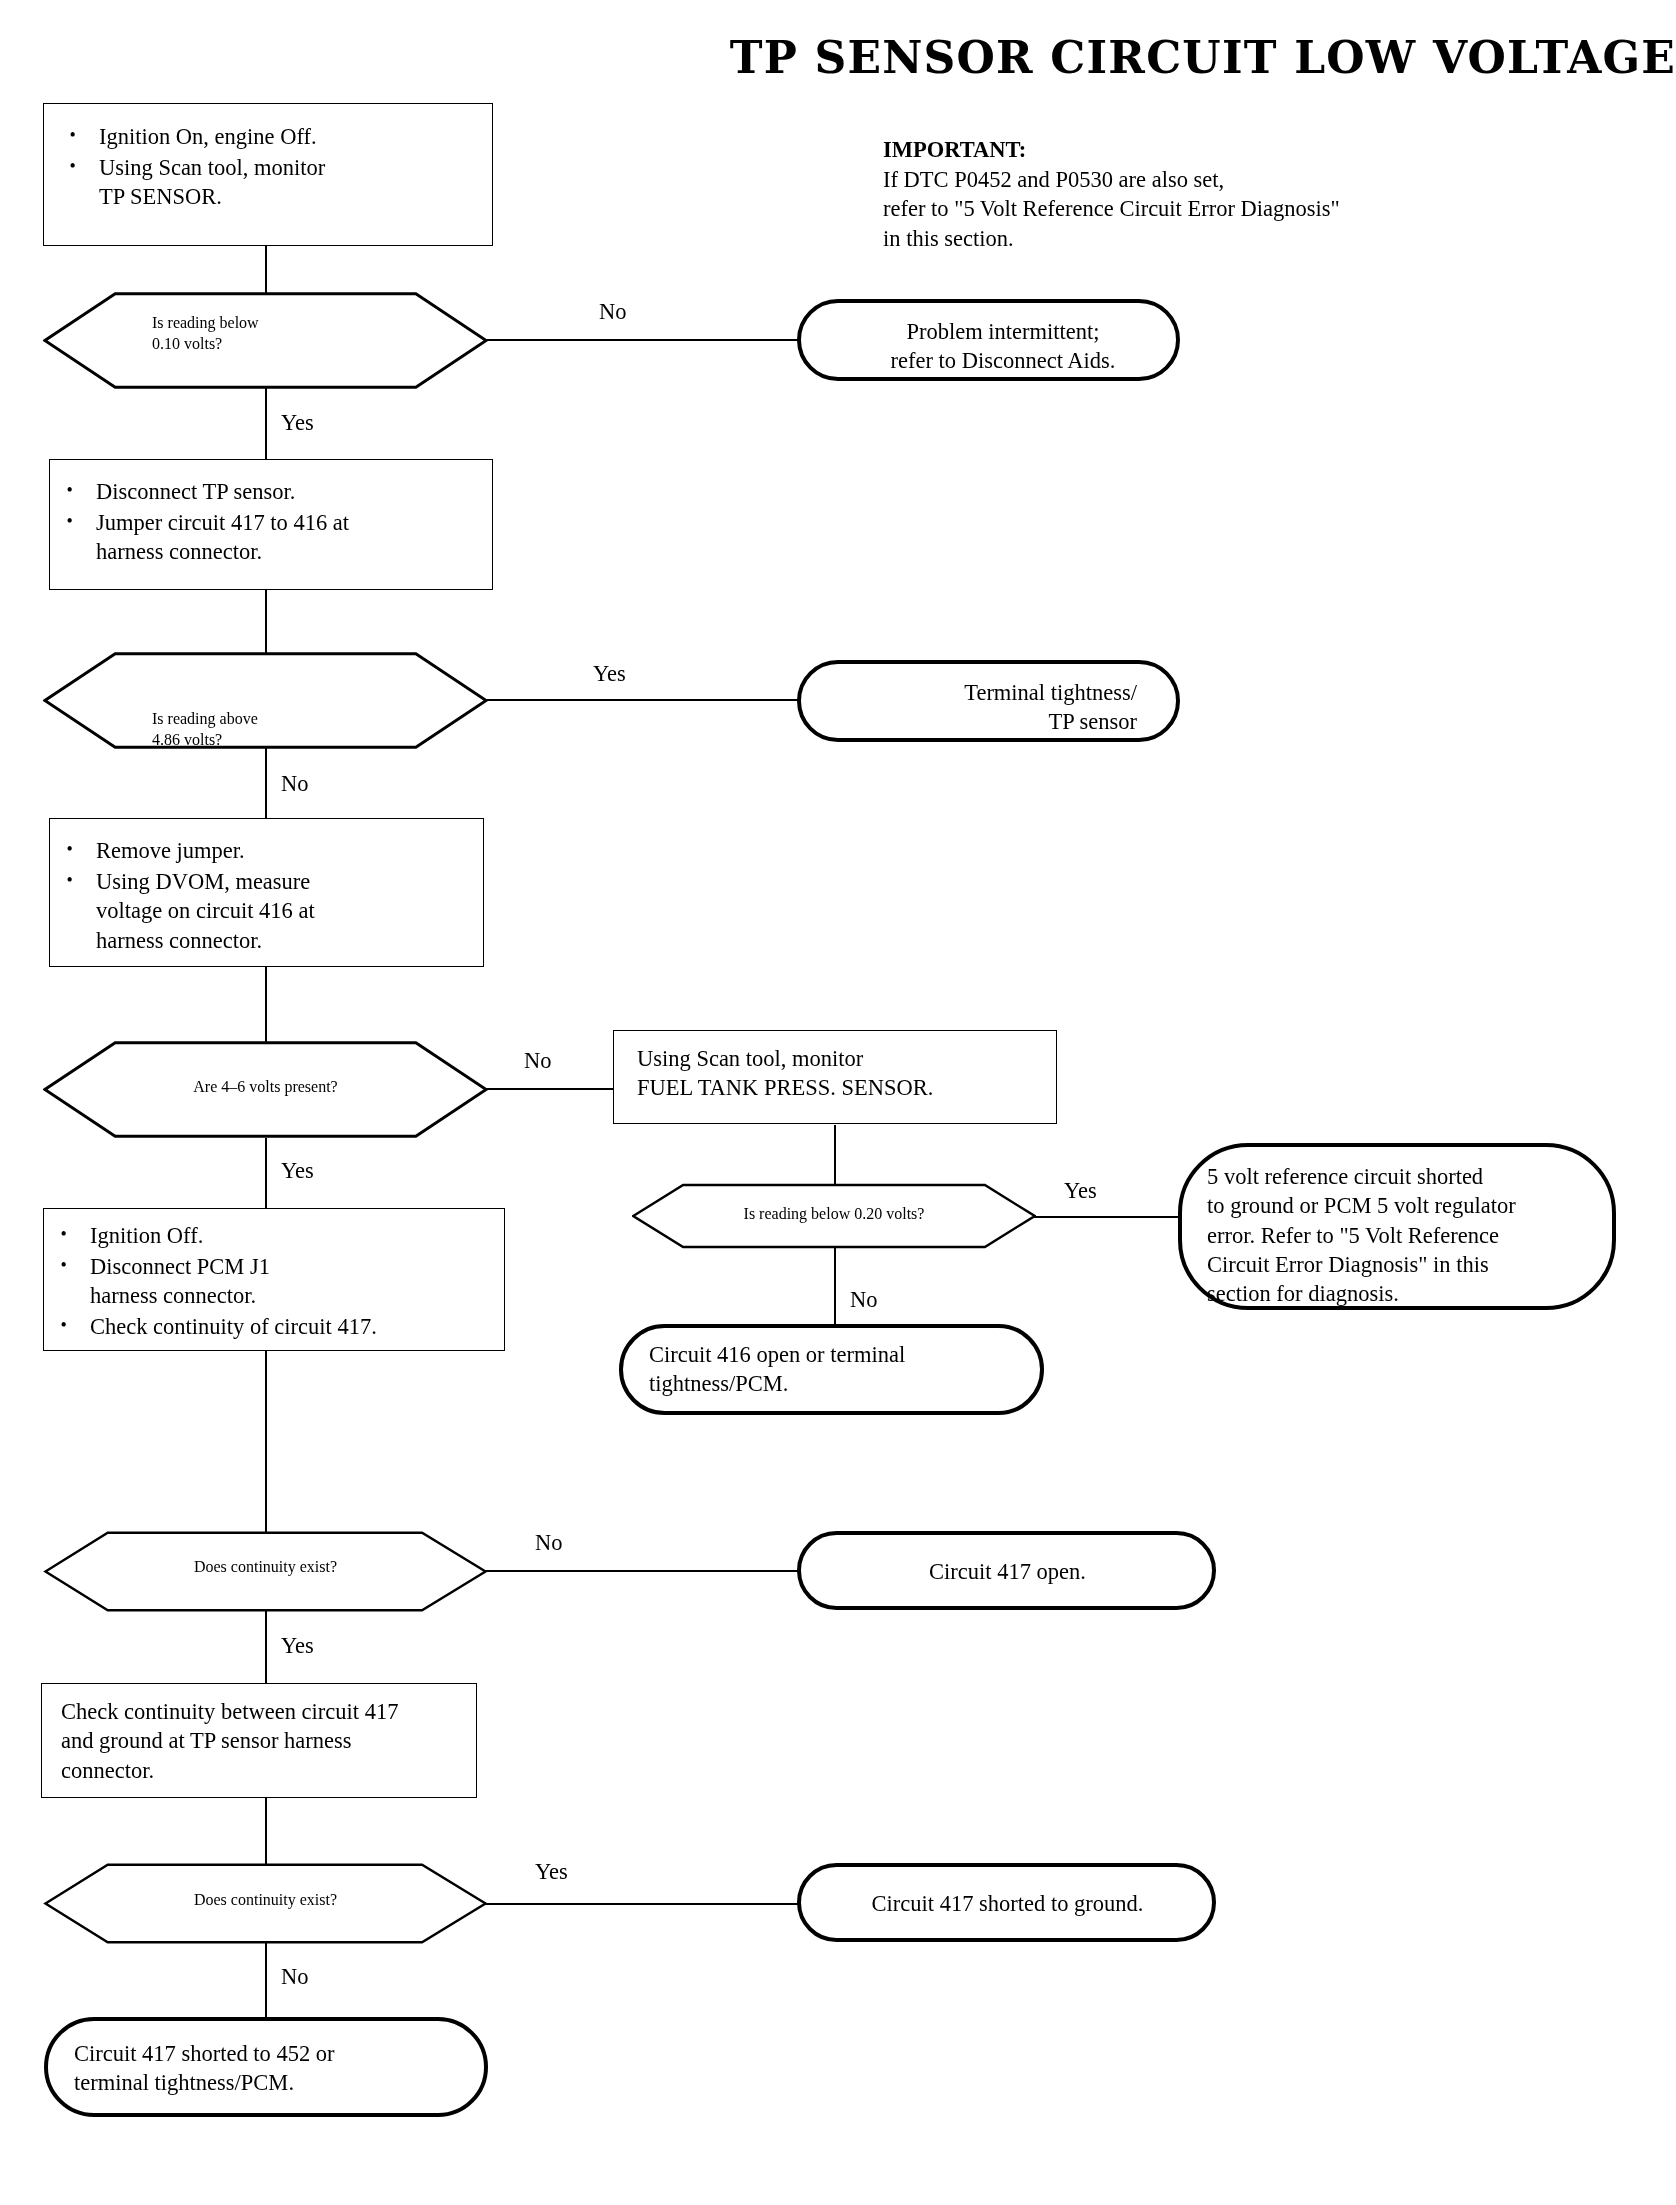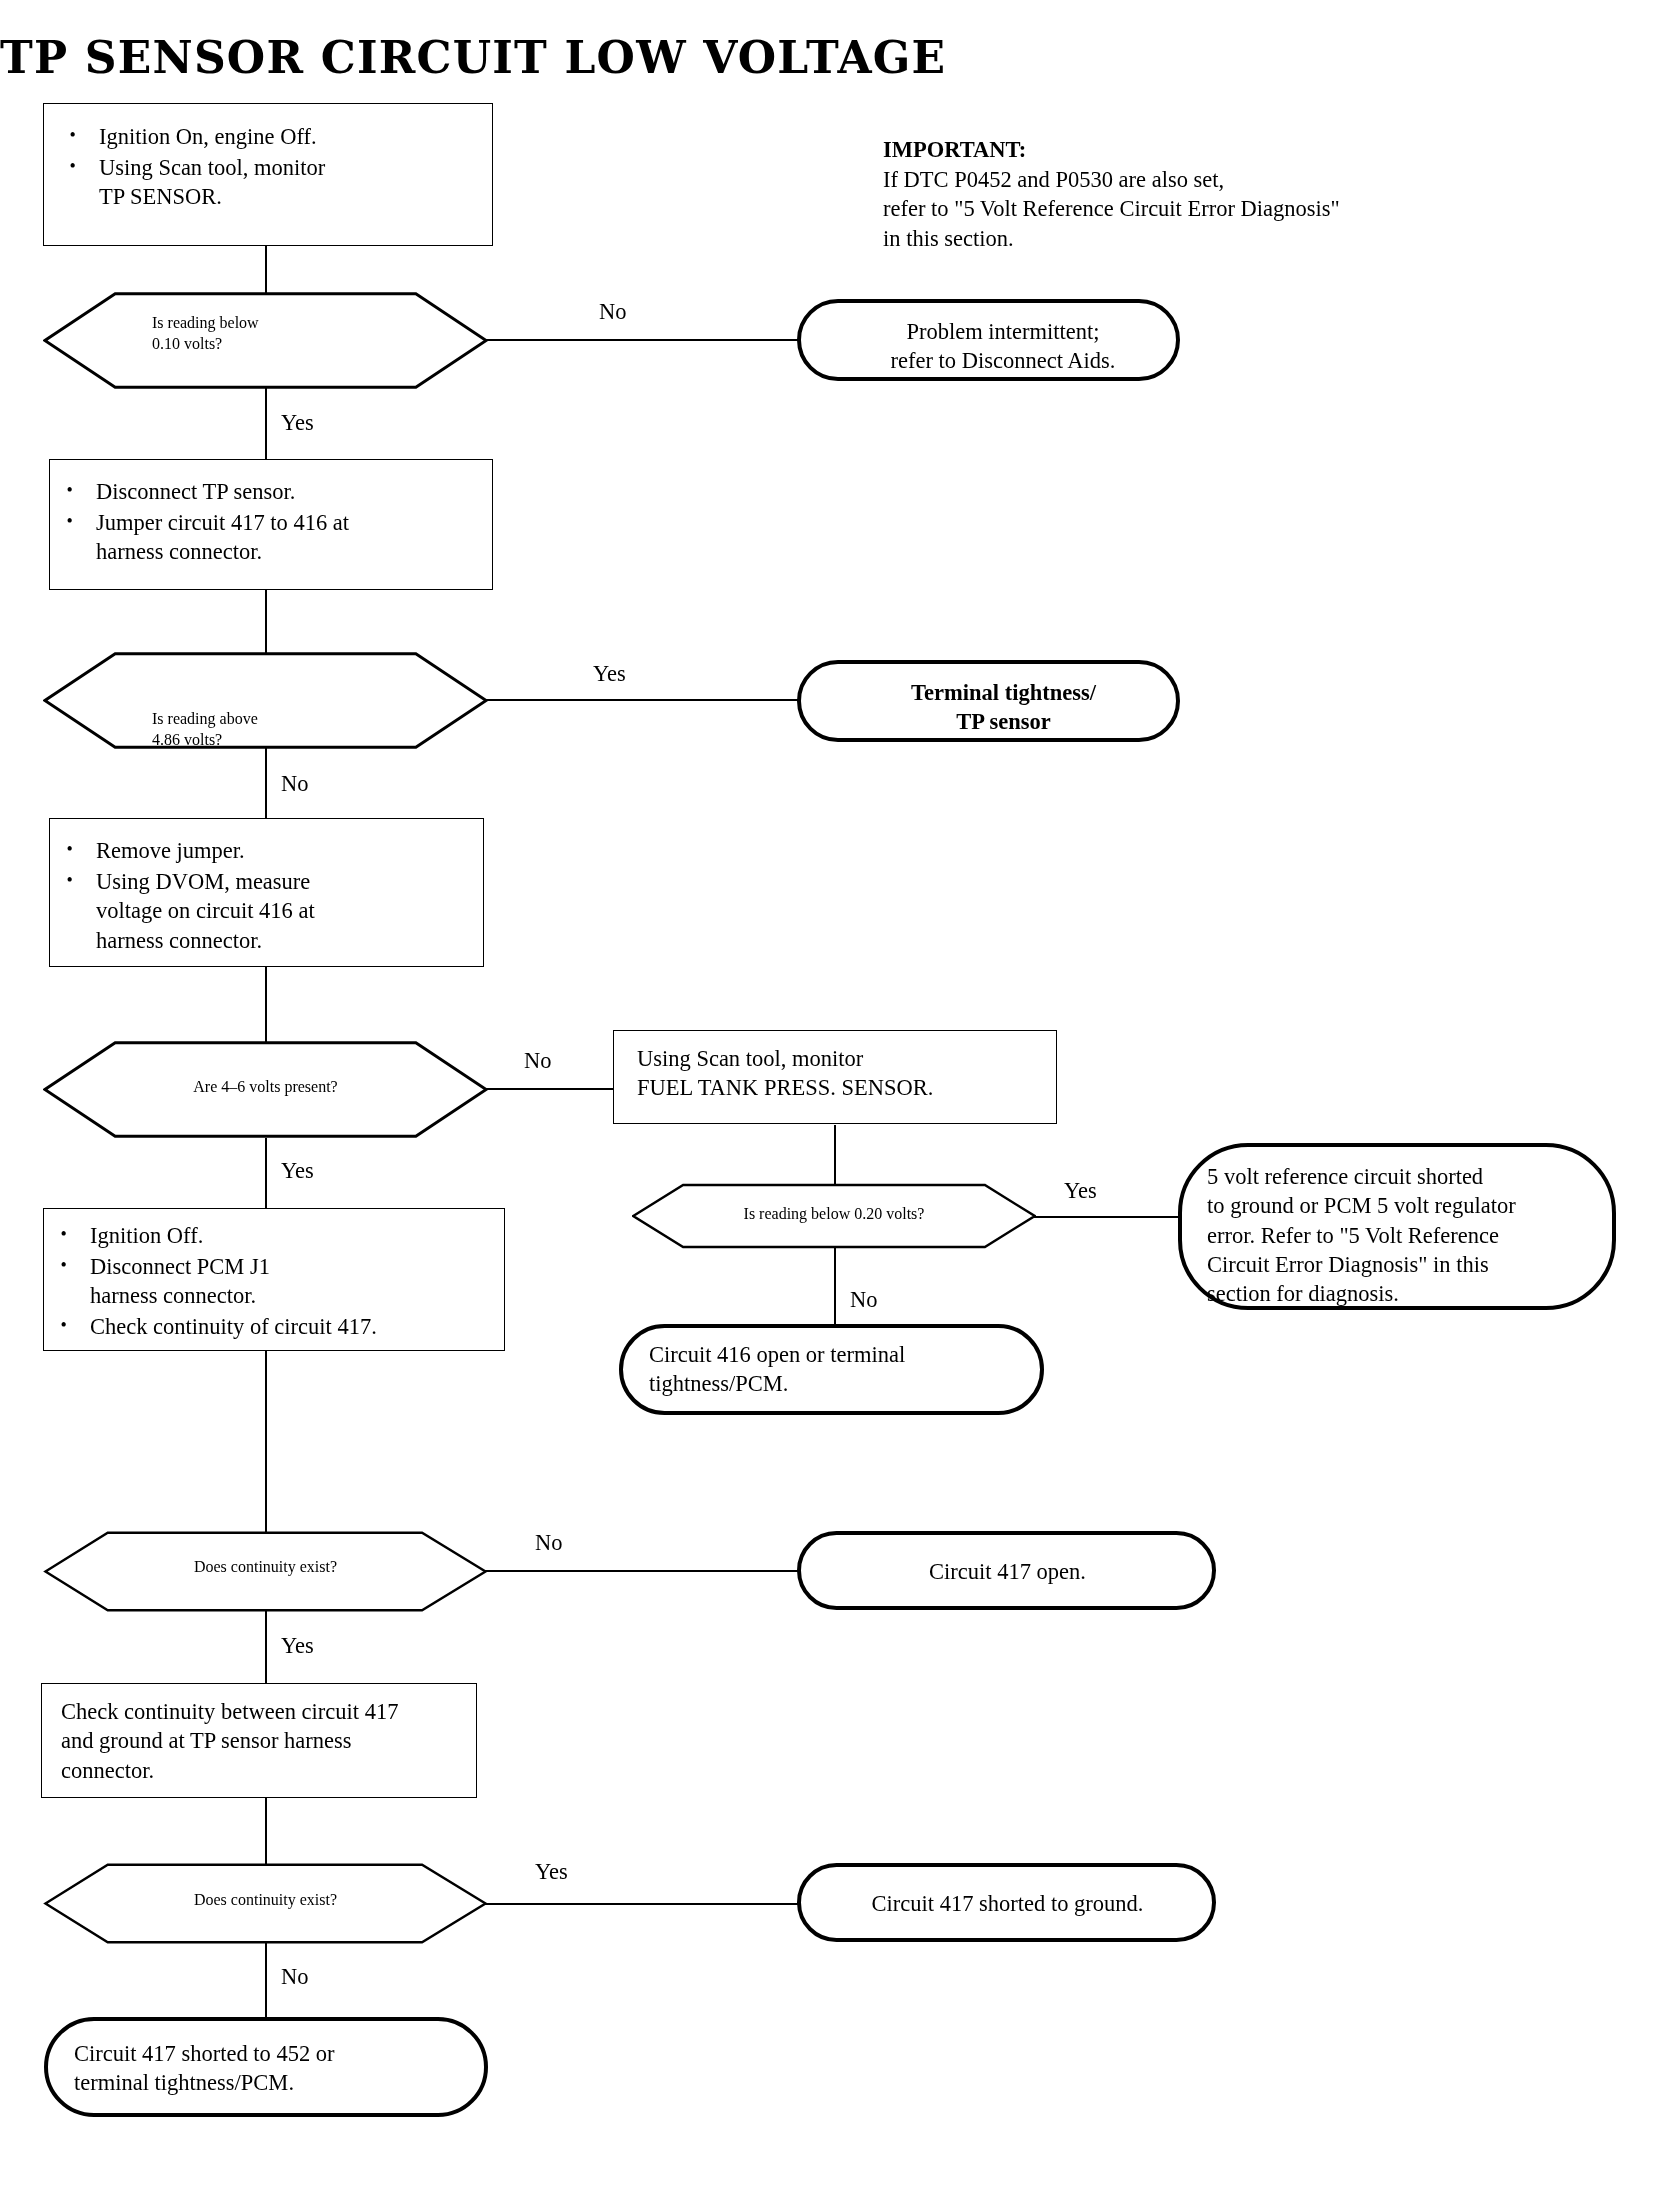--- a/index.html
+++ b/index.html
@@ -17,21 +17,21 @@
     color: #000000;
     overflow: hidden;
   }
 
   
   .title {
     position: absolute;
     left: 0;
     top: 32px;
     width: 1676px;
-    text-align: left;
+    text-align: right;
     font-family: "DejaVu Serif", "Liberation Serif", serif;
     font-weight: bold;
     font-size: 44px;
     letter-spacing: 1.2px;
     white-space: nowrap;
   }
 
   
   .txt {
     position: absolute;
@@ -183,21 +183,21 @@
       <polygon points="2,80 118,3 614,3 730,80 614,157 118,157" fill="#ffffff" stroke="#000000" stroke-width="5"></polygon>
     </svg>
   </div>
   <div class="hexlabel" style="left:152px; top:673px; width:267px;margin-top:36px;">Is reading above
 4.86 volts?</div>
 
   <div class="ln lnh" style="left:485px; top:699px; width:316px;"></div>
   <div class="branch" style="left:593px; top:663px;">Yes</div>
 
   <div class="term" style="left:797px; top:660px; width:383px; height:82px; border-radius:43px;"></div>
-  <div class="txt" style="left:870px; top:678px; width:267px; text-align:center;font-weight:bold;">Terminal tightness/
+  <div class="txt" style="left:870px; top:678px; width:267px; text-align:right;">Terminal tightness/
 TP sensor</div>
 
   <div class="ln lnv" style="left:265px; top:747px; height:73px;"></div>
   <div class="branch" style="left:281px; top:773px;">No</div>
 
   <div class="proc" style="left:49px; top:818px; width:435px; height:149px;"></div>
   <div class="blist" style="left:58px; top:836px; width:419px;">
     <div class="row">
       <span class="bullet">•</span>
       <span class="btext">Remove jumper.</span>

